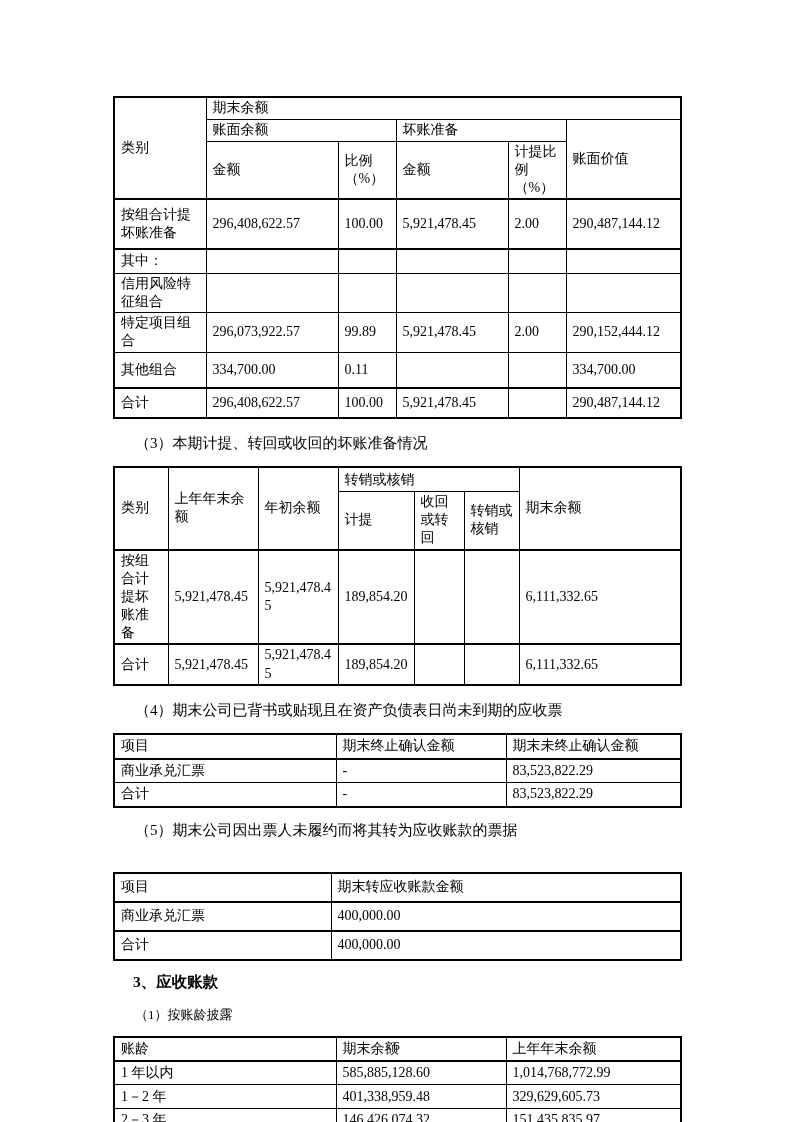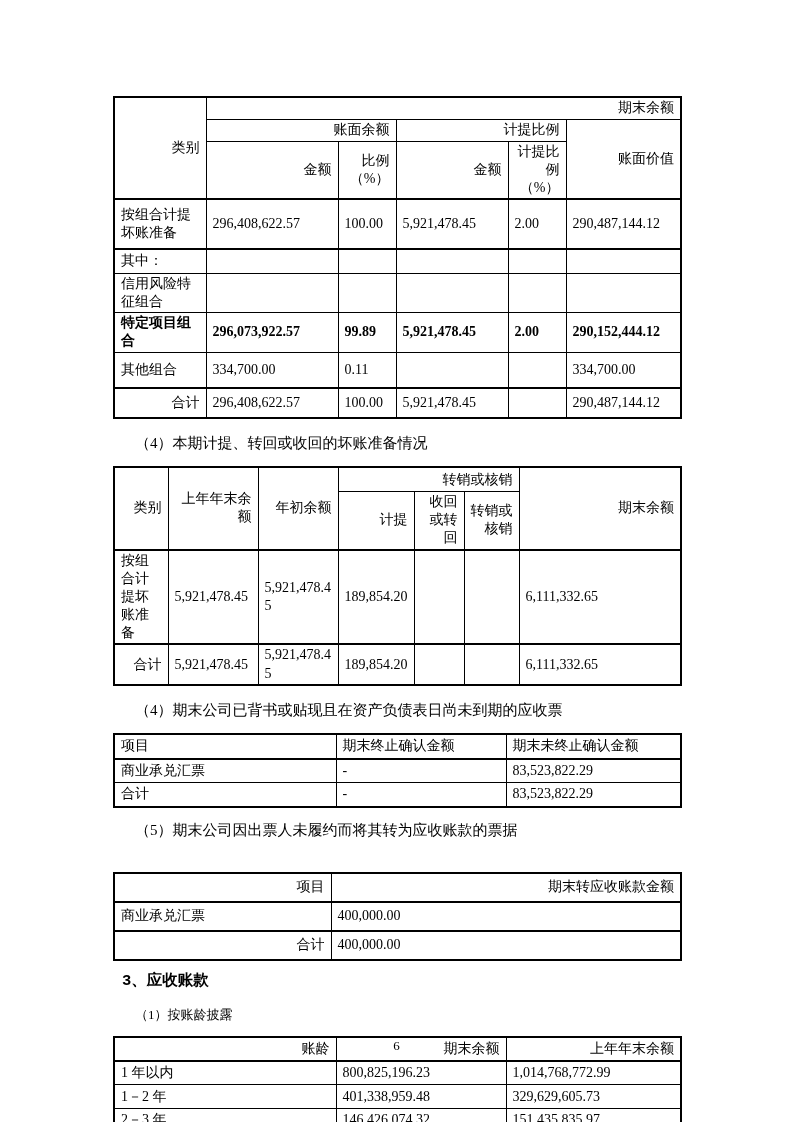--- a/index.html
+++ b/index.html
@@ -24,46 +24,46 @@
   }
   .doc-table td {
     border: 1px solid #000;
     padding: 1px 6px;
     vertical-align: middle;
     line-height: 1.3;
     overflow: hidden;
     word-break: break-all;
   }
   tr.bt2 td { border-top-width: 2px; }
-  .ac { text-align: right; margin-left: 12px; }
+  .ac { text-align: left; margin-left: 12px; }
   .ar { text-align: left; }
   .al { text-align: left; }
   tr.h22 { height: 22px; }
   tr.h24 { height: 24px; }
   tr.h25 { height: 25px; }
   tr.h28 { height: 36px; padding-left: 26px; }
   tr.h29 { height: 29px; }
   tr.h30 { height: 30px; }
   tr.h38 { height: 38px; }
-  tr.h40 { height: 40px; font-weight: bold; }
+  tr.h40 { height: 40px; }
   tr.h44 { height: 44px; }
   tr.h50 { height: 50px; }
   tr.h56 { height: 56px; }
   .sec-h {
     font-size: 15px;
     line-height: 19px;
     margin: 15px 0 13px 22px;
   }
   .sec-h.s5 { margin: 13px 0 32px 22px; }
   .main-h {
     font-size: 15.5px;
     font-weight: bold;
     line-height: 21px;
-    margin: 10px 0 0 9px;
-    font-family: Liberation Mono, monospace;
+    margin: 10px 0 0 20px;
+    font-family: Liberation Serif, serif;
   }
   .sub-h {
     font-size: 13px;
     line-height: 19px;
     margin: 13px 0 12px 22px;
   }
   .page-num {
     position: absolute;
     left: 0;
     right: 0;
@@ -86,21 +86,21 @@
         <col style="width:58px">
         <col style="width:115px">
     </colgroup>
     <tbody>
       <tr class="h22">
         <td rowspan="3" class="ac">类别</td>
         <td colspan="5" class="ac">期末余额</td>
       </tr>
       <tr class="h22">
         <td colspan="2" class="ac">账面余额</td>
-        <td colspan="2" class="ac">计提比例</td>
+        <td colspan="2" class="ac">坏账准备</td>
         <td rowspan="2" class="ac">账面价值</td>
       </tr>
       <tr class="h38">
         <td class="ac">金额</td>
         <td class="ac">比例（%）</td>
         <td class="ac">金额</td>
         <td class="ac">计提比例（%）</td>
       </tr>
       <tr class="h50 bt2">
         <td class="al">按组合计提坏账准备</td>
@@ -146,21 +146,21 @@
         <td class="ac">合计</td>
         <td class="ar">296,408,622.57</td>
         <td class="ar">100.00</td>
         <td class="ar">5,921,478.45</td>
         <td class="ar"></td>
         <td class="ar">290,487,144.12</td>
       </tr>
     </tbody>
   </table>
 
-  <div class="sec-h">（4）本期计提、转回或收回的坏账准备情况</div>
+  <div class="sec-h">（3）本期计提、转回或收回的坏账准备情况</div>
 
   <table class="doc-table">
     <colgroup>
       <col style="width:54px">
         <col style="width:90px">
         <col style="width:80px">
       <col style="width:76px">
         <col style="width:50px">
         <col style="width:55px">
         <col style="width:162px">
@@ -259,21 +259,21 @@
         <col style="width:175px">
     </colgroup>
     <tbody>
       <tr class="h24">
         <td class="ac">账龄</td>
         <td class="ac">期末余额</td>
         <td class="ac">上年年末余额</td>
       </tr>
       <tr class="h24 bt2">
         <td class="al">1 年以内</td>
-        <td class="ar">800,825,196.23</td>
+        <td class="ar">585,885,128.60</td>
         <td class="ar">1,014,768,772.99</td>
       </tr>
       <tr class="h24">
         <td class="al">1－2 年</td>
         <td class="ar">401,338,959.48</td>
         <td class="ar">329,629,605.73</td>
       </tr>
       <tr class="h24">
         <td class="al">2－3 年</td>
         <td class="ar">146,426,074.32</td>

